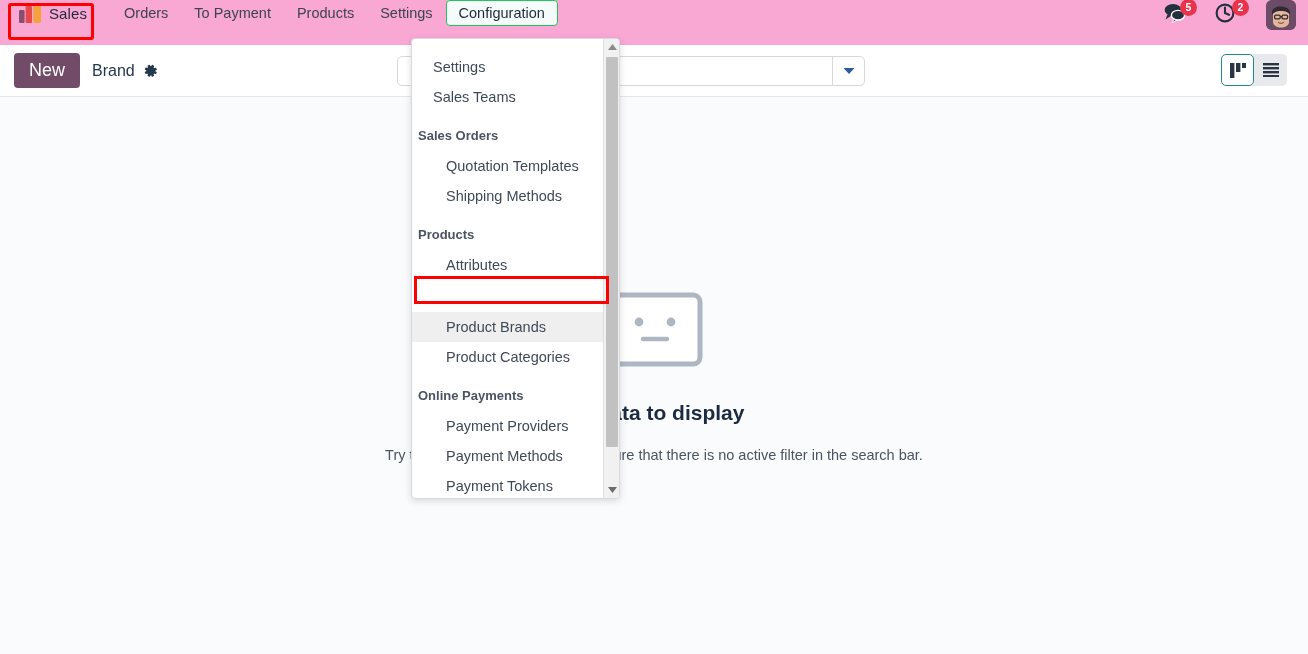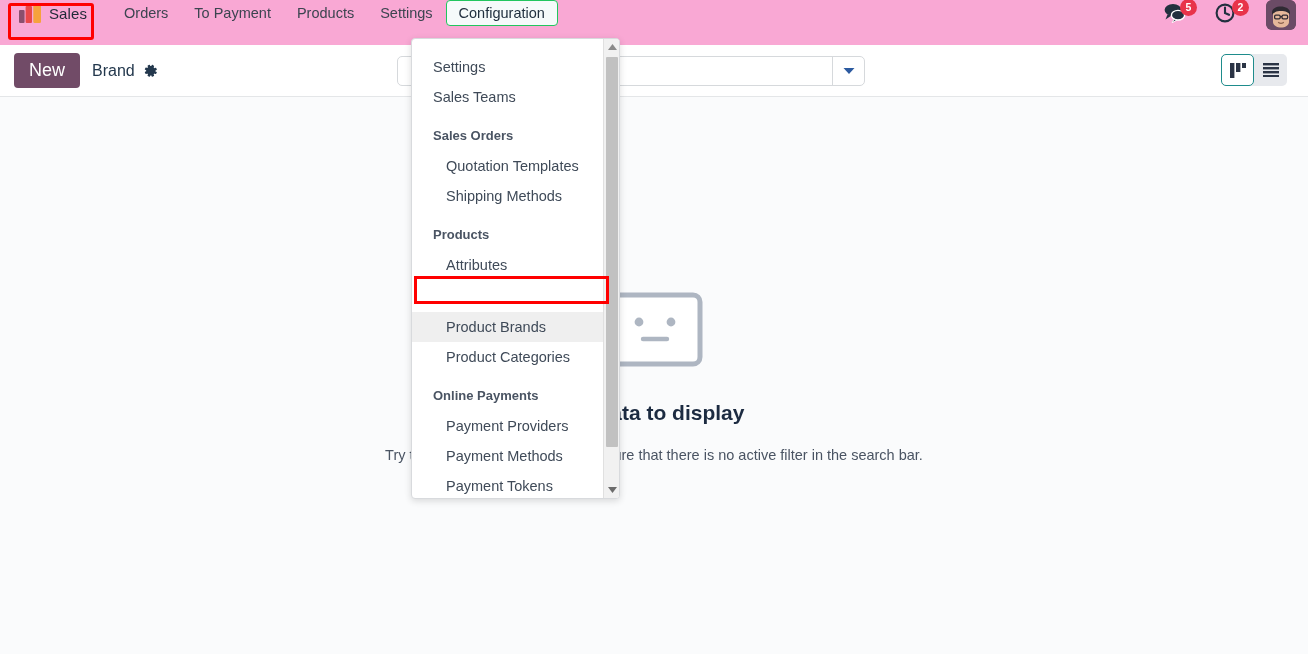--- a/index.html
+++ b/index.html
@@ -266,21 +266,21 @@
     cursor: pointer;
     white-space: nowrap;
     line-height: 22px;
   }
   .menu-item.sub { padding-left: 34px; }
   .menu-item.hovered { background: #efefef; margin-top: 32px; }
   .menu-section {
     font-size: 13px;
     font-weight: 700;
     color: #4a5463;
-    padding: 4px 10px 4px 21px;
+    padding: 4px 10px 4px 6px;
     line-height: 22px;
     margin-top: 9px;
   }
 
   .menu-highlight {
     position: absolute;
     left: 2px;
     top: 237px;
     width: 195px;
     height: 28px;

